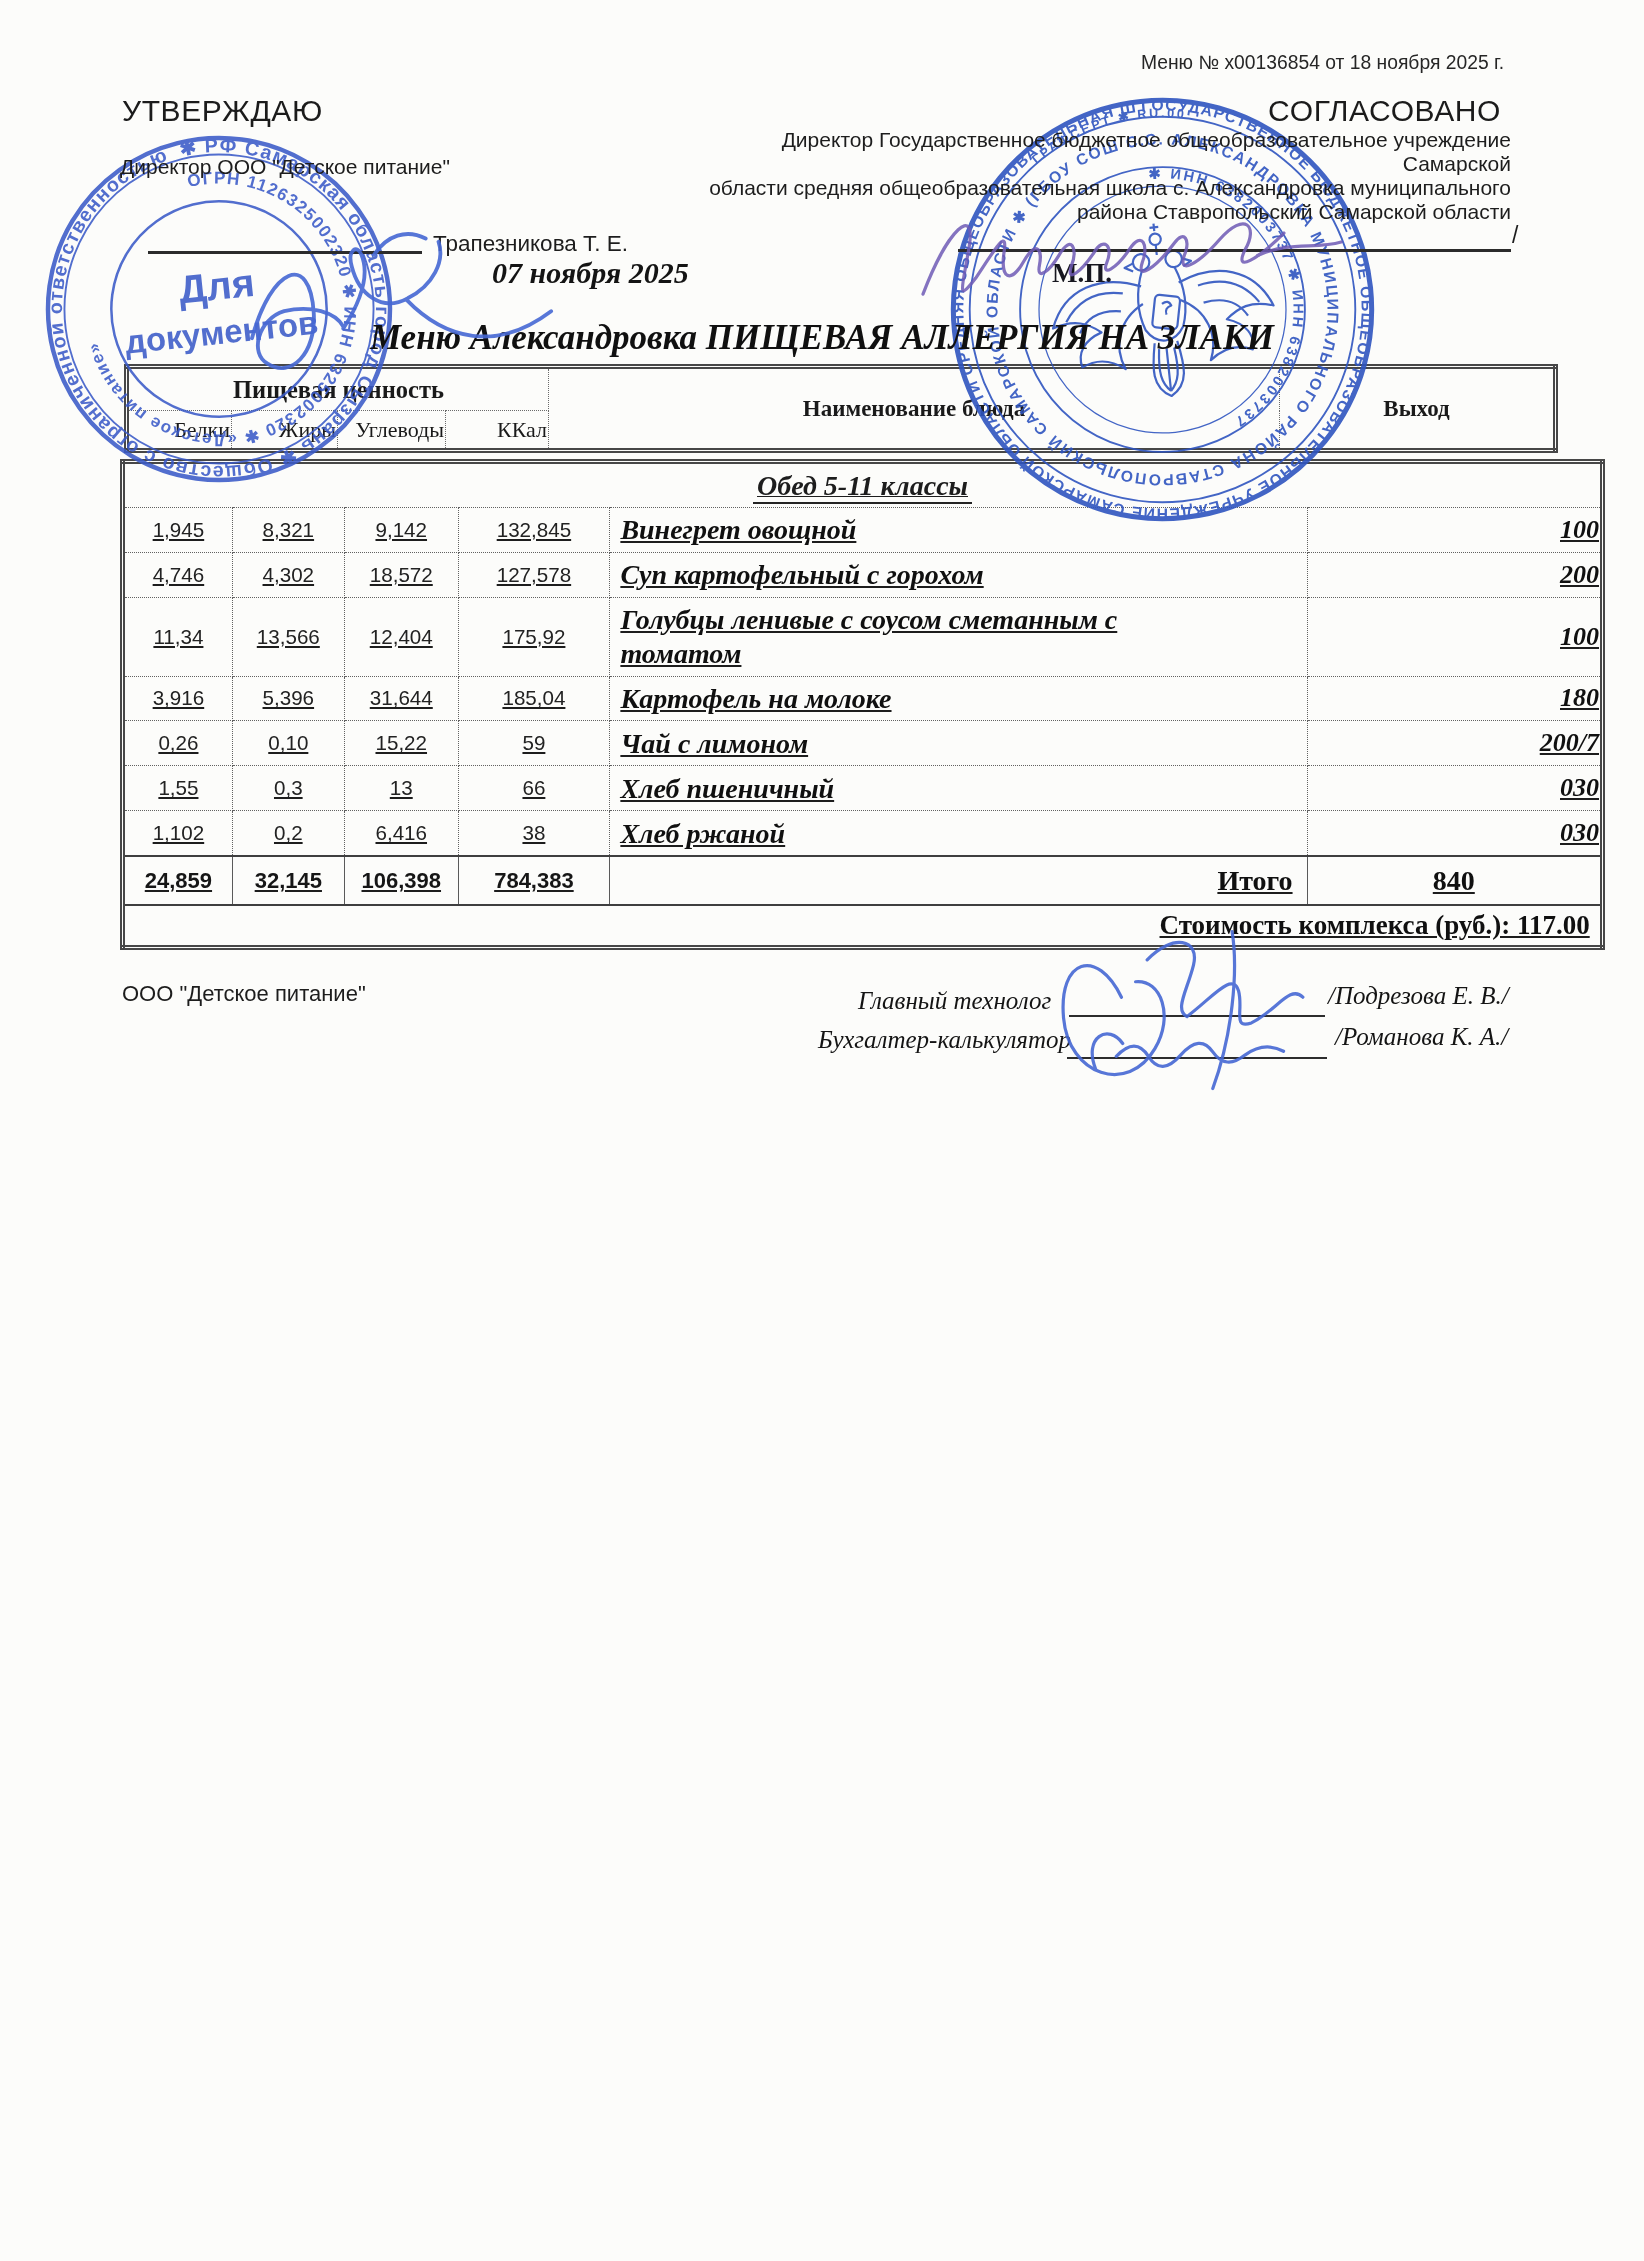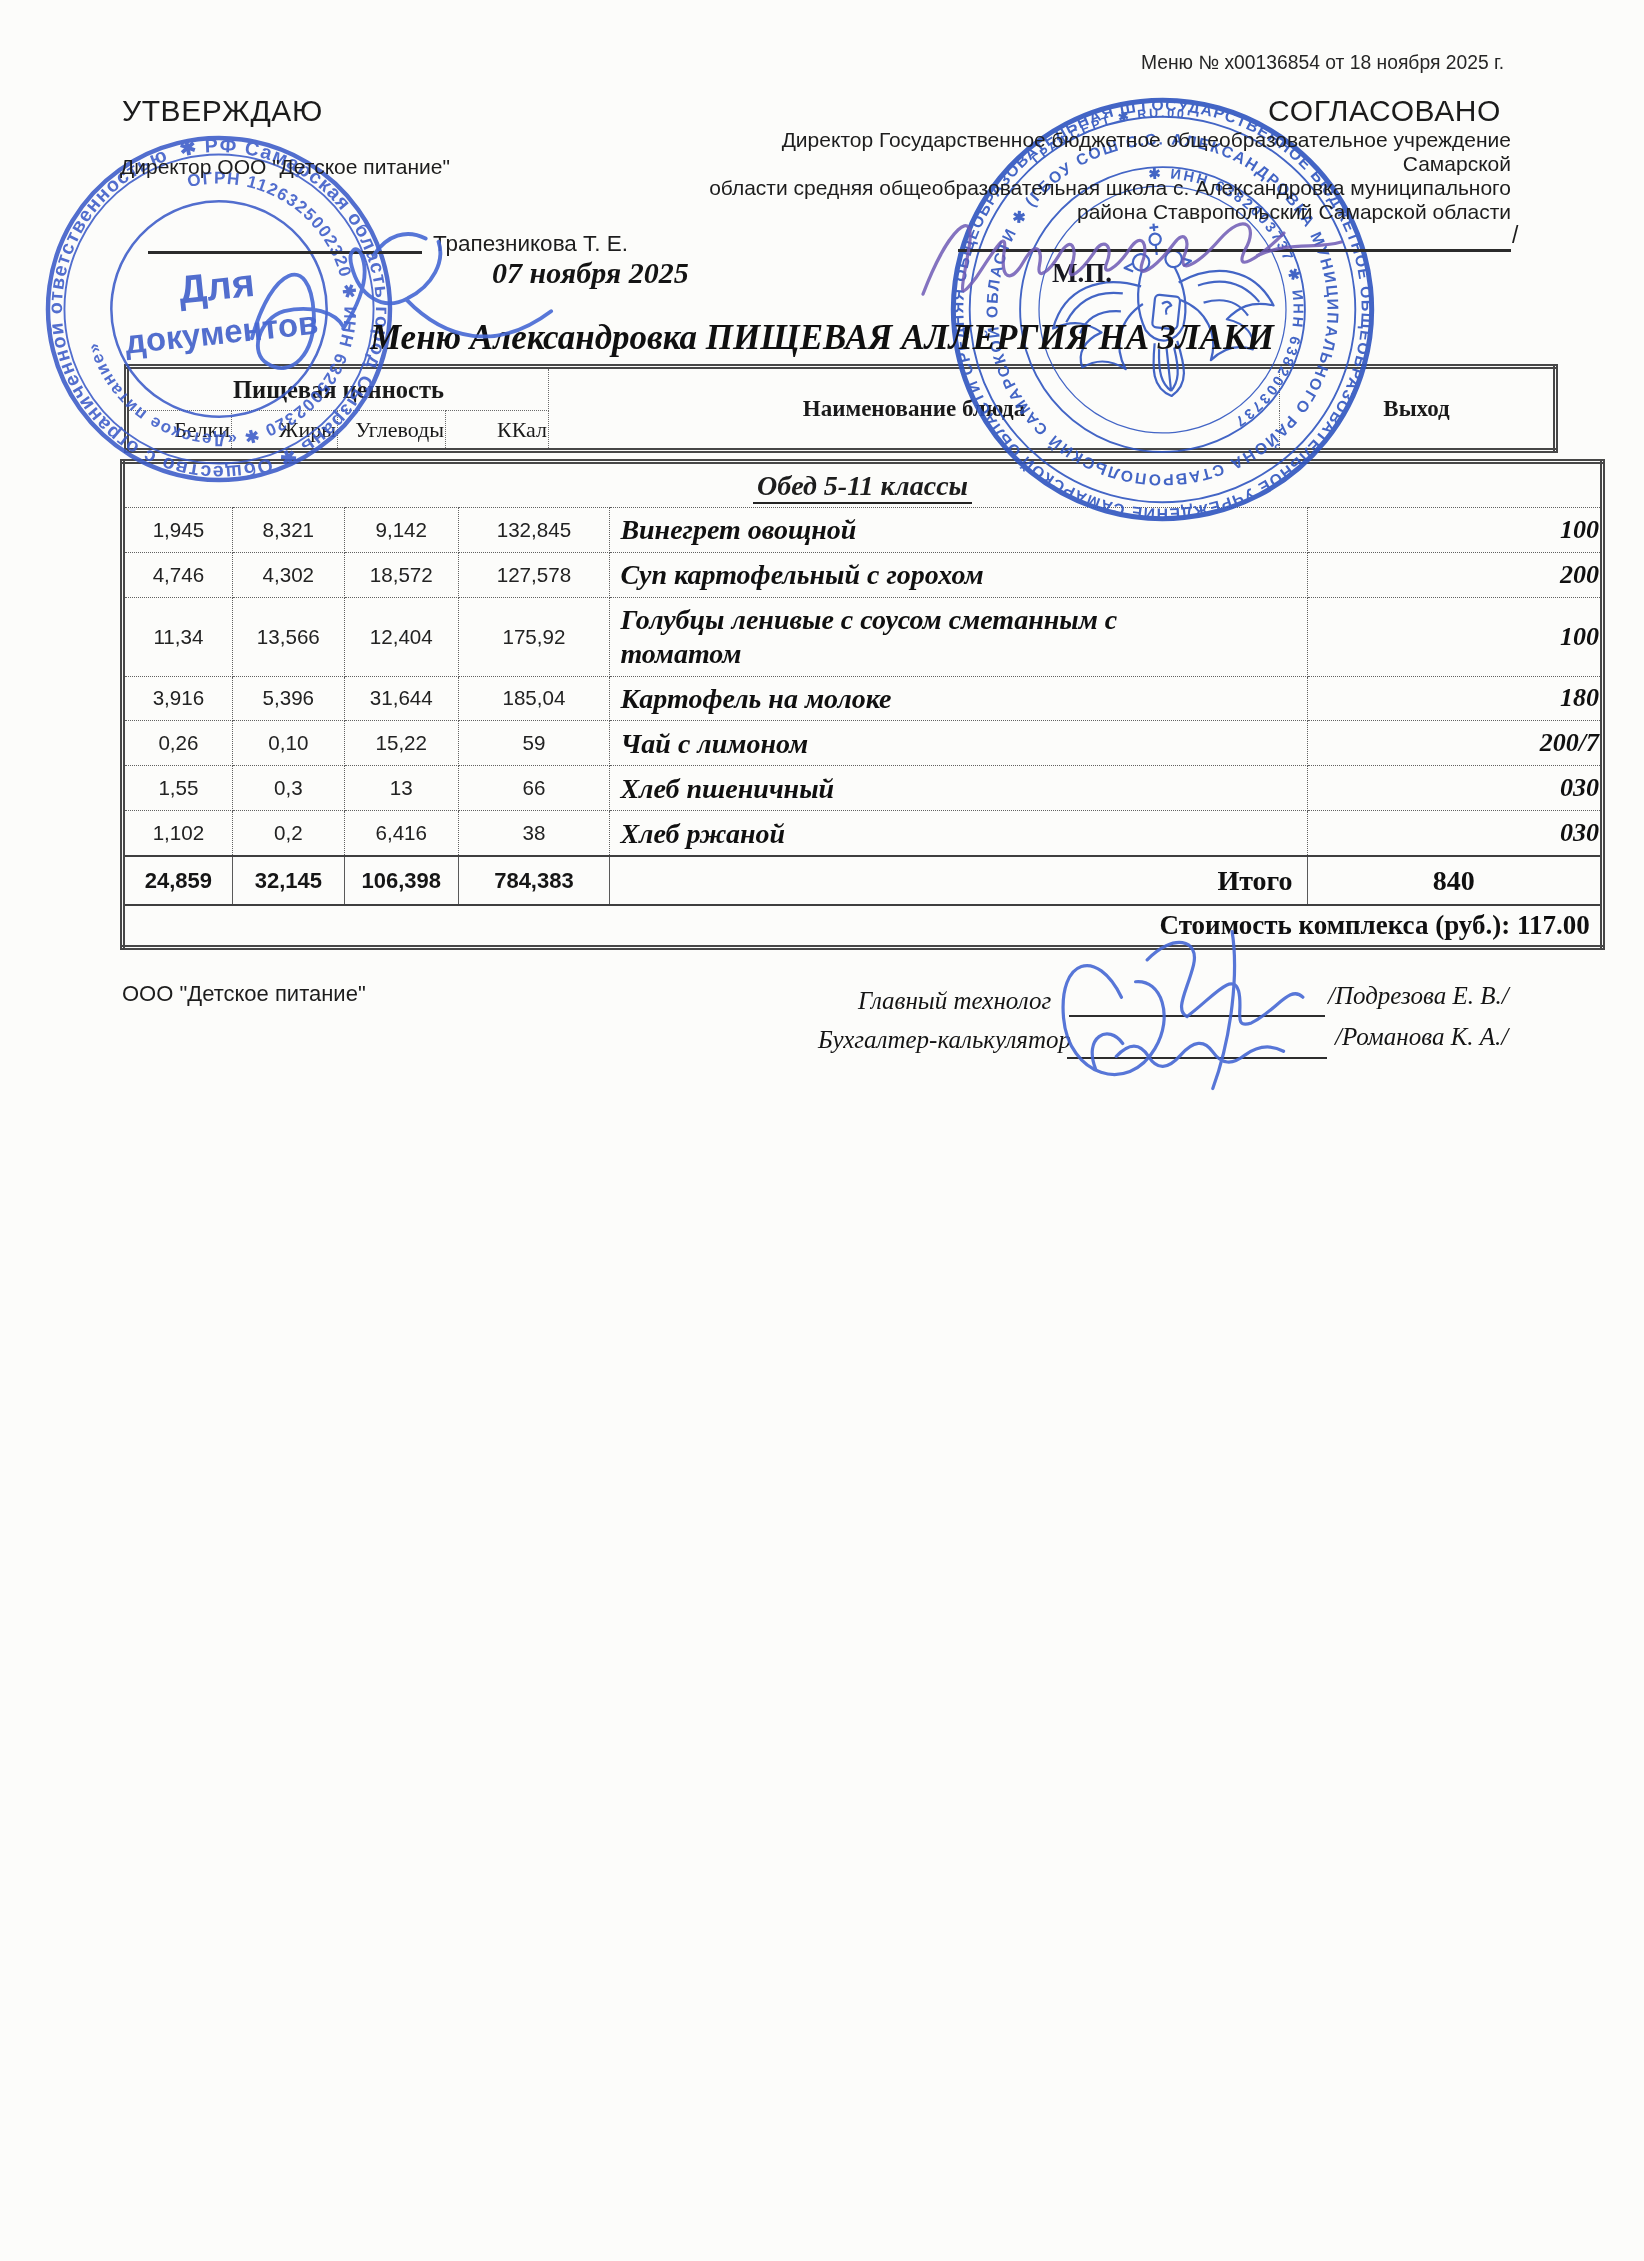--- a/index.html
+++ b/index.html
@@ -27,21 +27,21 @@
   .doc-title{top:318px;left:0;width:1644px;margin:0;text-align:center;
     font-family:"Liberation Serif",serif;font-style:italic;font-weight:bold;
     font-size:35px;color:#101010;z-index:3;}
   
   table{border-collapse:collapse;table-layout:fixed;background:transparent;z-index:1;}
   .head-table{top:364px;left:124px;width:1429px;border:5.2px double #474747;}
   .head-table td{border:1.3px dotted #6a6a6a;text-align:center;vertical-align:middle;color:#1a1a1a;}
   .ht-nutrition{font-family:"Liberation Serif",serif;font-weight:bold;font-size:24.5px;height:39px;}
   .ht-sub td{font-family:"Liberation Serif",serif;font-size:22px;height:35px;text-align:right;}
   .ht-dish,.ht-out{font-family:"Liberation Serif",serif;font-weight:bold;font-size:23px;}
-  .menu-table{top:459px;left:120px;width:1485px;border:5.2px double #474747;}
+  .menu-table{top:459px;left:120px;width:1485px;border:5.2px double #474747;text-decoration:underline;}
   .menu-table td{border:1.3px dotted #616161;vertical-align:middle;}
   .section-row td{border:none;height:41px;text-align:center;}
   .section-row span{font-family:"Liberation Serif",serif;font-style:italic;font-weight:bold;
     font-size:28px;border-bottom:2.6px solid #232323;padding:0 3.9px 1.3px 3.9px;}
   .menu-table td.num{font-size:20.6px;text-align:center;color:#222;height:40px;}
   .menu-table td.dish{font-family:"Liberation Serif",serif;font-style:italic;font-weight:bold;
     font-size:28px;color:#101010;padding:5.2px 6.4px 5.2px 10.3px;white-space:pre-line;line-height:1.2;}
   .menu-table td.out{font-family:"Liberation Serif",serif;font-style:italic;font-weight:bold;
     font-size:26px;text-align:right;color:#101010;}
   .totals-row td{border:1.3px solid #5a5a5a;border-top:2.6px solid #3f3f3f;border-bottom:2.6px solid #3f3f3f;height:45px;}

